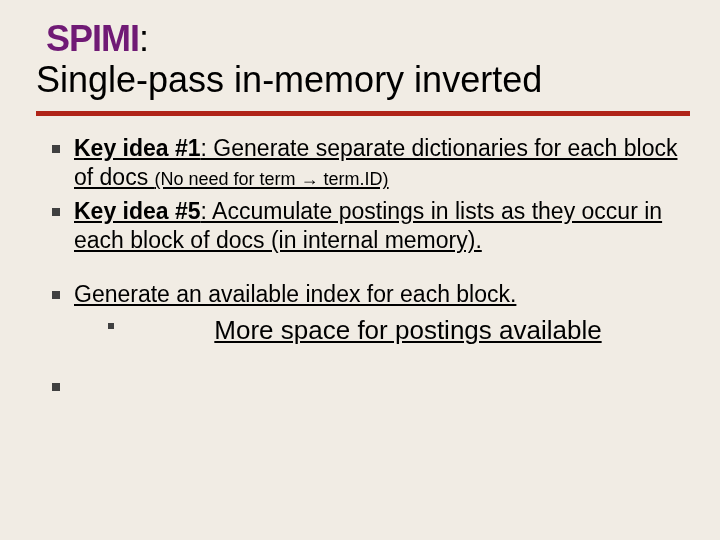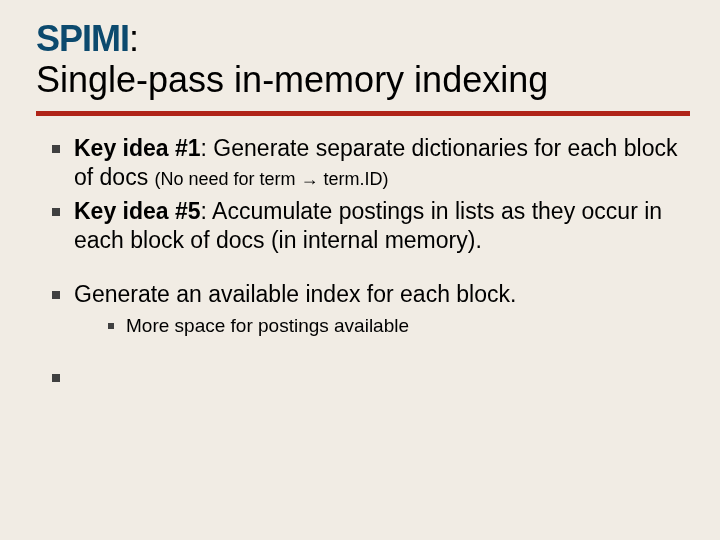--- a/index.html
+++ b/index.html
@@ -21,39 +21,41 @@
 
   .title-block {
     margin-bottom: 6px;
   }
   .title-line1, .title-line2 {
     font-size: 36px;
     line-height: 1.15;
     font-weight: 400;
   }
   .spimi {
-    color: #0c4a6e;
+    color: #701a75;
     font-weight: 700;
     letter-spacing: -1px;
     font-family: Arial, sans-serif;
+    margin-left: 10px;
   }
   .title-rest {
     color: #000;
   }
 
   .rule {
     height: 5px;
     background: #b02418;
     margin: 10px 0 18px 0;
   }
 
   ul.lvl1 {
     list-style: none;
     padding: 0 0 0 16px;
     margin: 0;
+    text-decoration: underline;
   }
   ul.lvl1 > li {
     position: relative;
     padding-left: 22px;
     font-size: 23px;
     line-height: 1.28;
     margin-bottom: 4px;
   }
   ul.lvl1 > li::before {
     content: "";
@@ -69,23 +71,24 @@
   }
 
   ul.lvl2 {
     list-style: none;
     padding: 0 0 0 34px;
     margin: 4px 0 0 0;
   }
   ul.lvl2 > li {
     position: relative;
     padding-left: 18px;
-    font-size: 19px;
+    font-size: 26px;
     line-height: 1.35;
     margin-bottom: 2px;
+    text-align: center;
   }
   ul.lvl2 > li::before {
     content: "";
     position: absolute;
     left: 0;
     top: 10px;
     width: 6px;
     height: 6px;
     background: #404040;
   }
@@ -97,21 +100,21 @@
 </style>
 </head>
 <body>
 
 <div class="slide">
 
   <div class="title-block">
     <div class="title-line1">
       <span class="spimi">SPIMI</span><span class="title-rest">:</span>
     </div>
-    <div class="title-line2 title-rest">Single-pass in-memory indexing</div>
+    <div class="title-line2 title-rest">Single-pass in-memory inverted</div>
   </div>
 
   <div class="rule"></div>
 
   <ul class="lvl1">
 
     <li>
       <span class="bold1">Key idea #1</span><span>: Generate separate dictionaries for each block of docs </span><span class="parenthetical">(No need for term → term.ID)</span>
     </li>
 

